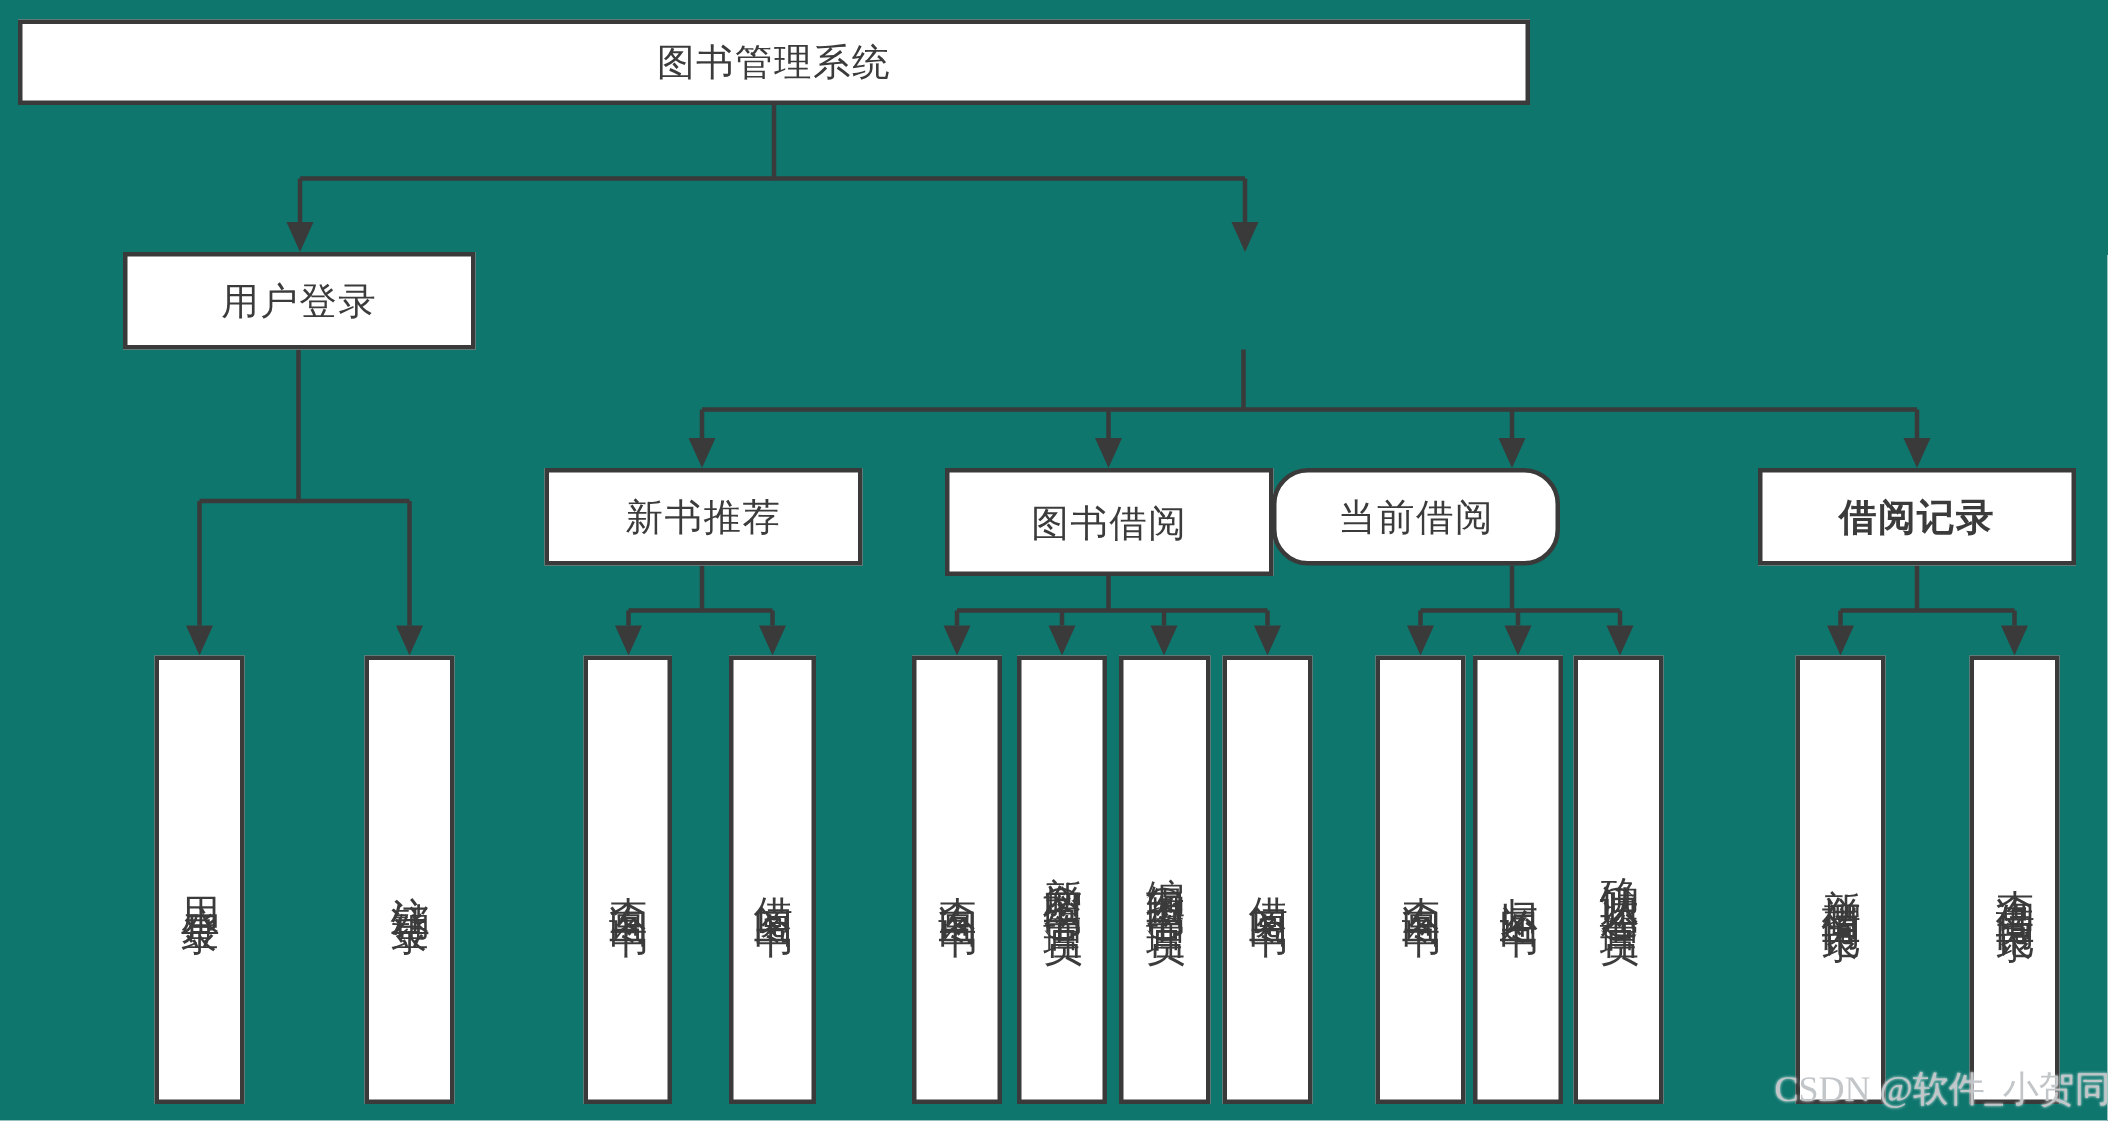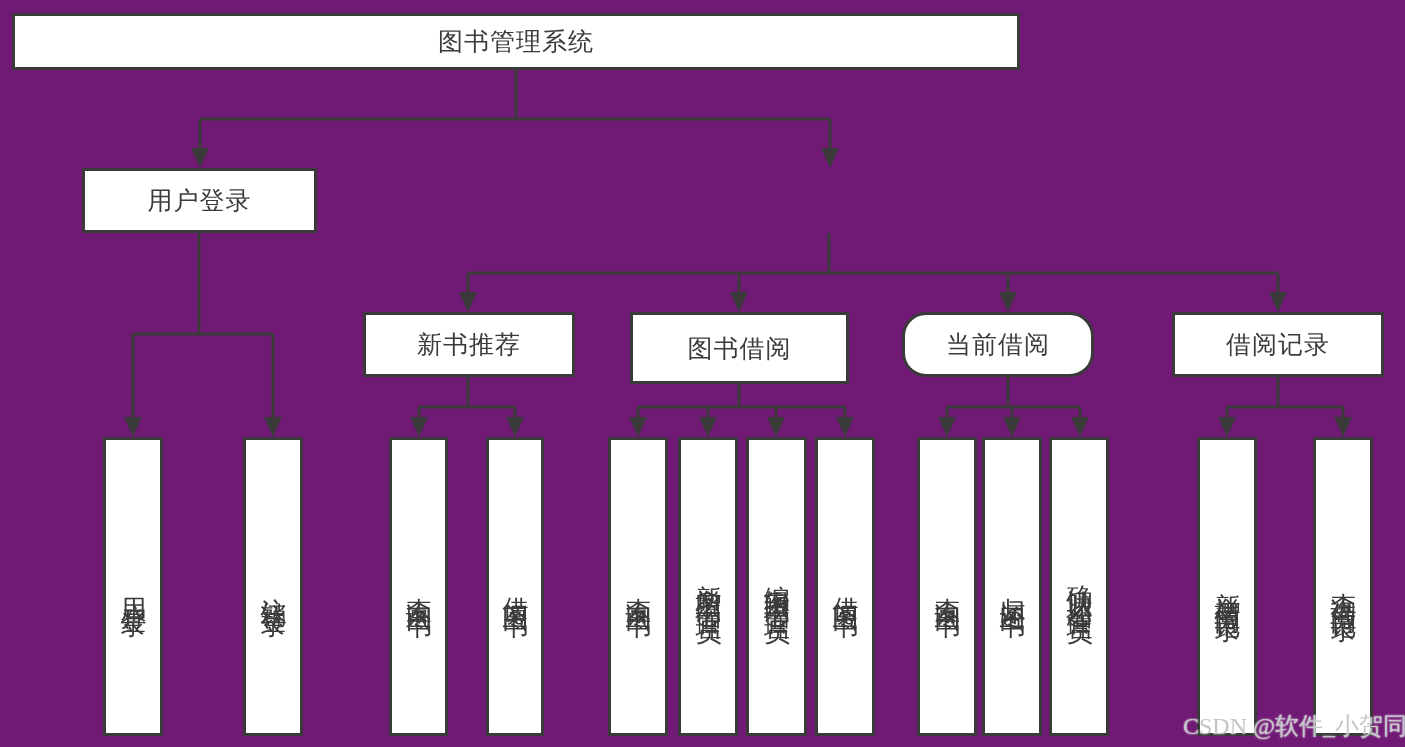--- a/index.html
+++ b/index.html
@@ -5,21 +5,21 @@
   html, body {
     margin: 0;
     padding: 0;
     background: #ffffff;
     font-family: "Liberation Serif", "DejaVu Serif", serif;
   }
   .canvas {
     position: relative;
     width: 1405px;
     height: 747px;
-    background: #701a75;
+    background: #0f766e;
     overflow: hidden;
   }
   .connectors {
     position: absolute;
     left: 0;
     top: 0;
     z-index: 1;
   }
   .node {
     position: absolute;
@@ -97,24 +97,24 @@
   <div class="node" style="left:82px; top:168px; width:235px; height:65px;">
     <span>用户登录</span>
   </div>
 
   <div class="node" style="left:363px; top:312px; width:212px; height:65px;">
     <span>新书推荐</span>
   </div>
   <div class="node" style="left:630px; top:312px; width:219px; height:72px;">
     <span>图书借阅</span>
   </div>
-  <div class="node" style="left:902px; top:312px; width:192px; height:65px;border-radius:24px;">
+  <div class="node" style="left:848px; top:312px; width:192px; height:65px;border-radius:24px;">
     <span>当前借阅</span>
   </div>
-  <div class="node" style="left:1172px; top:312px; width:212px; height:65px;">
+  <div class="node" style="left:1172px; top:312px; width:212px; height:65px;font-weight:bold;">
     <span>借阅记录</span>
   </div>
 
   <div class="node" style="left:103px; top:437px; width:60px; height:299px;">
     <span class="vtext">用户登录</span>
   </div>
   <div class="node" style="left:243px; top:437px; width:60px; height:299px;">
     <span class="vtext">注销登录</span>
   </div>
 

